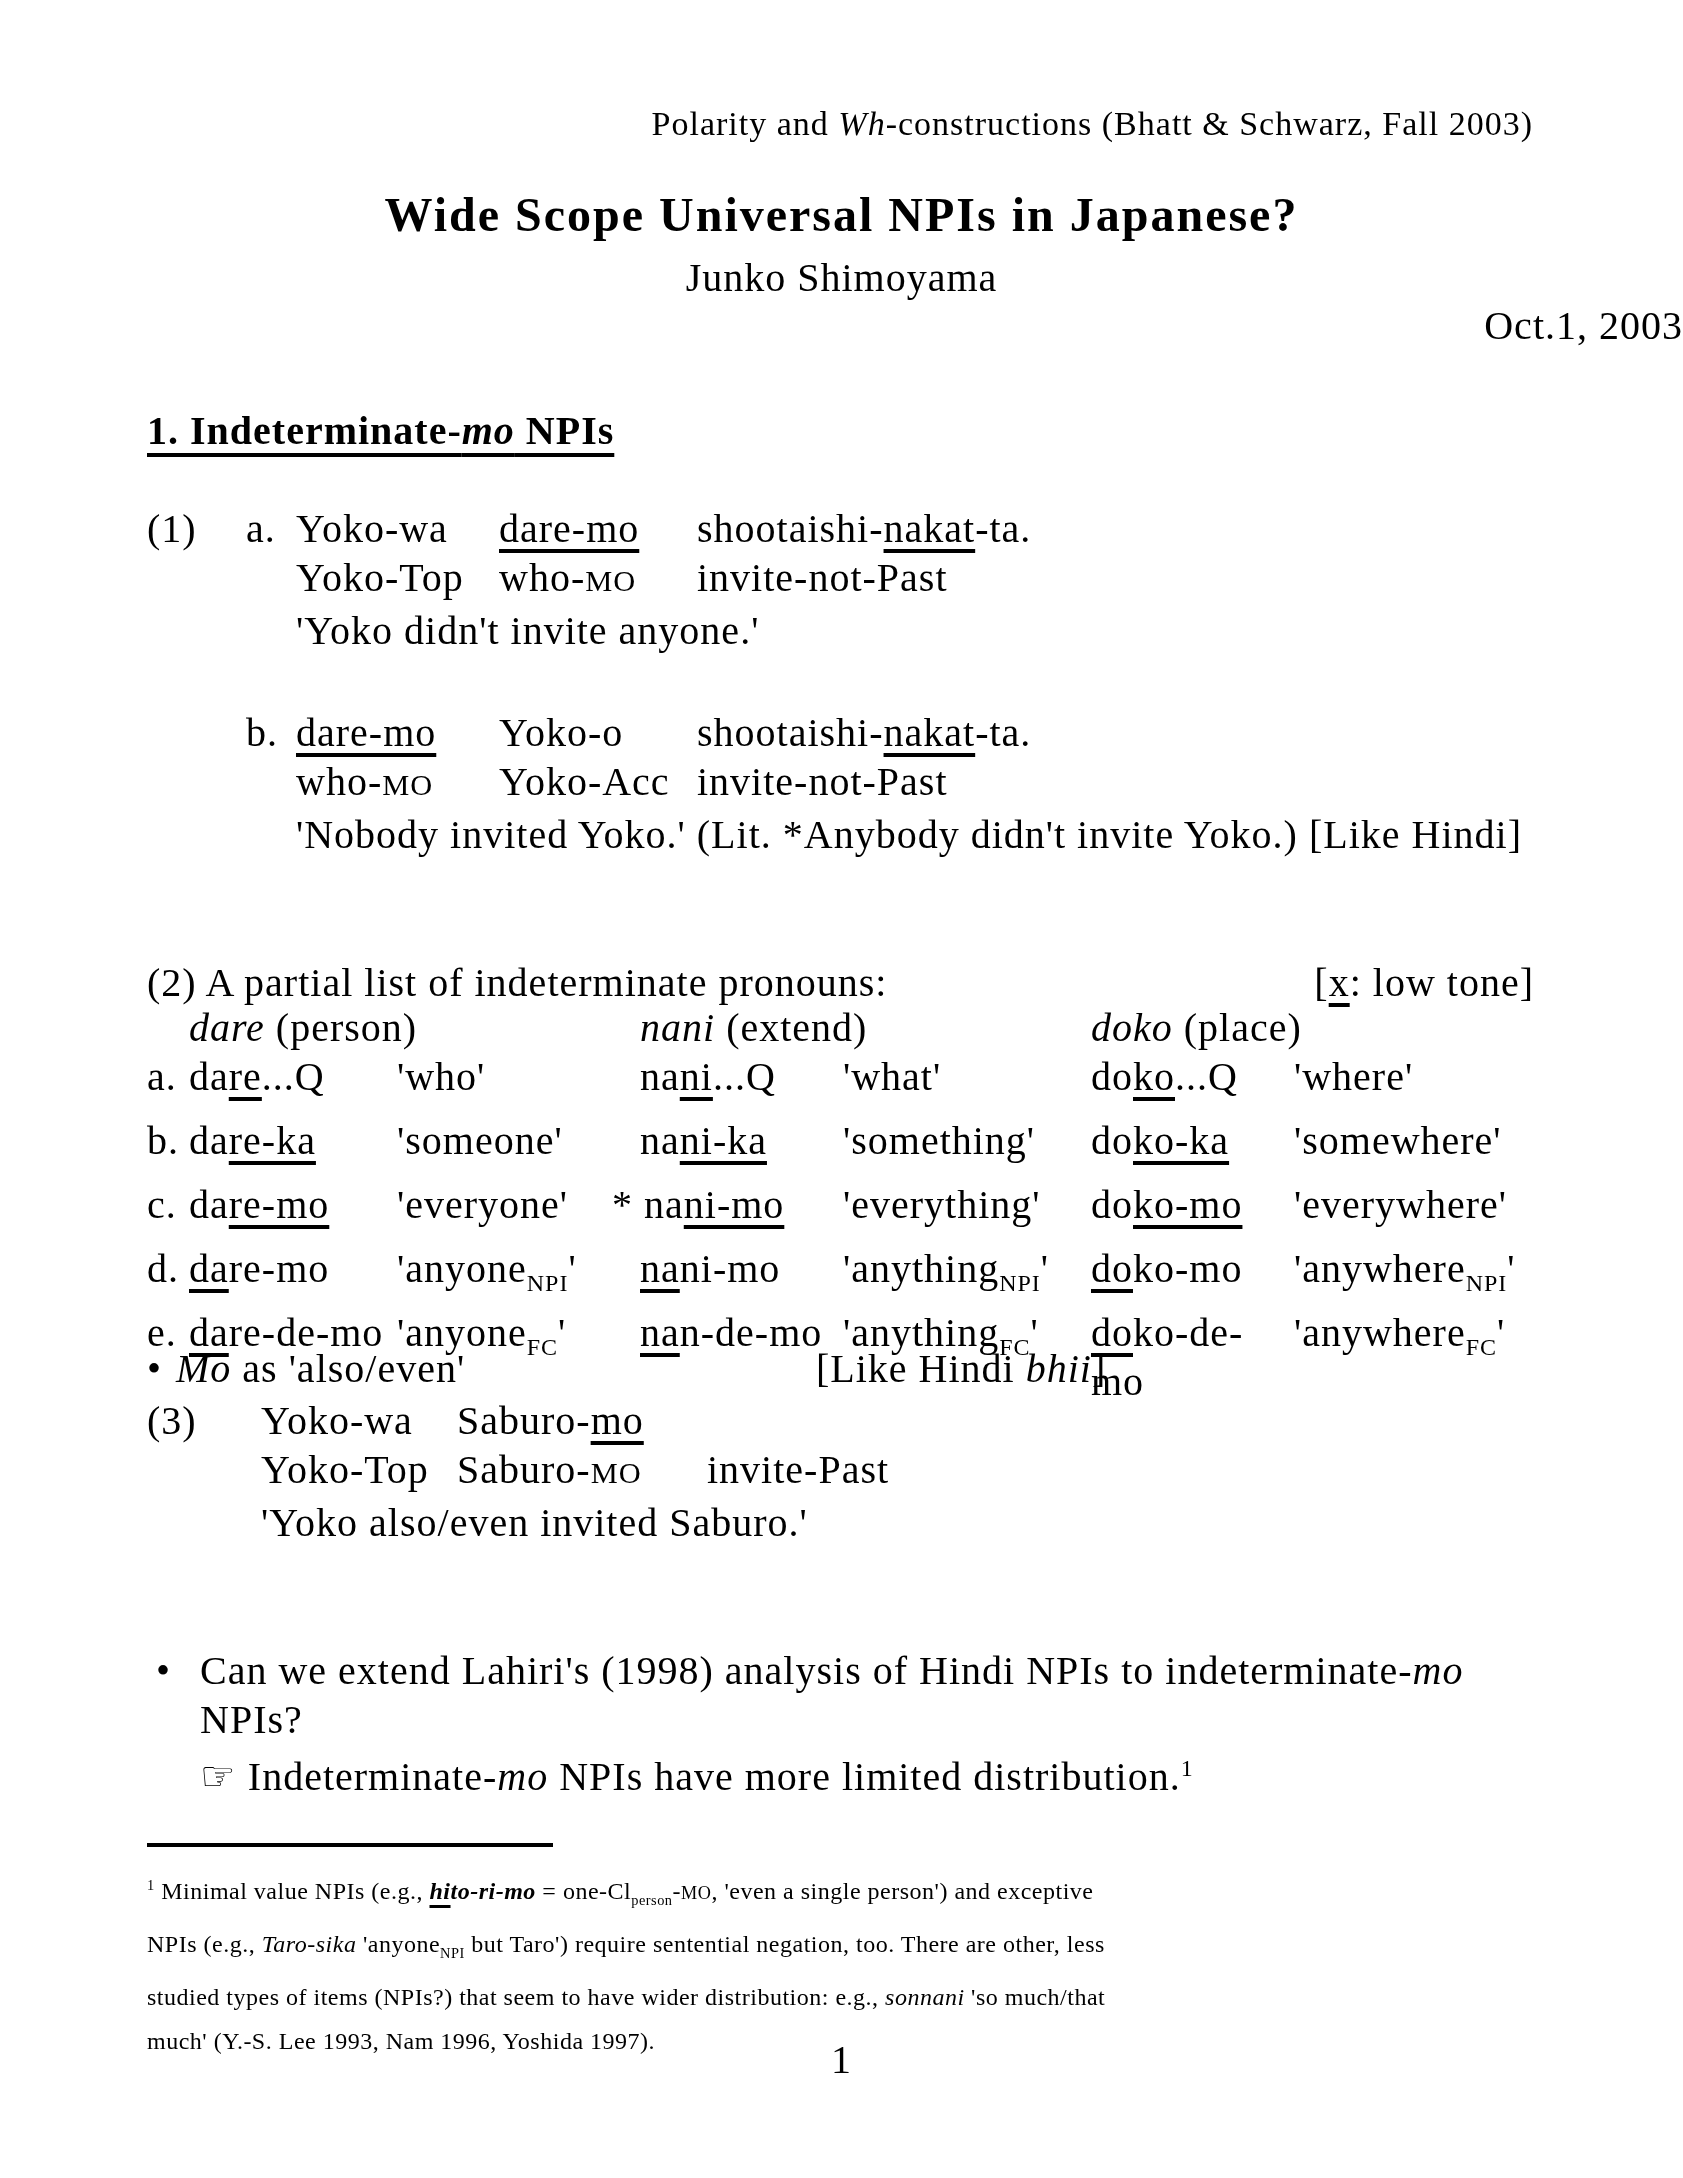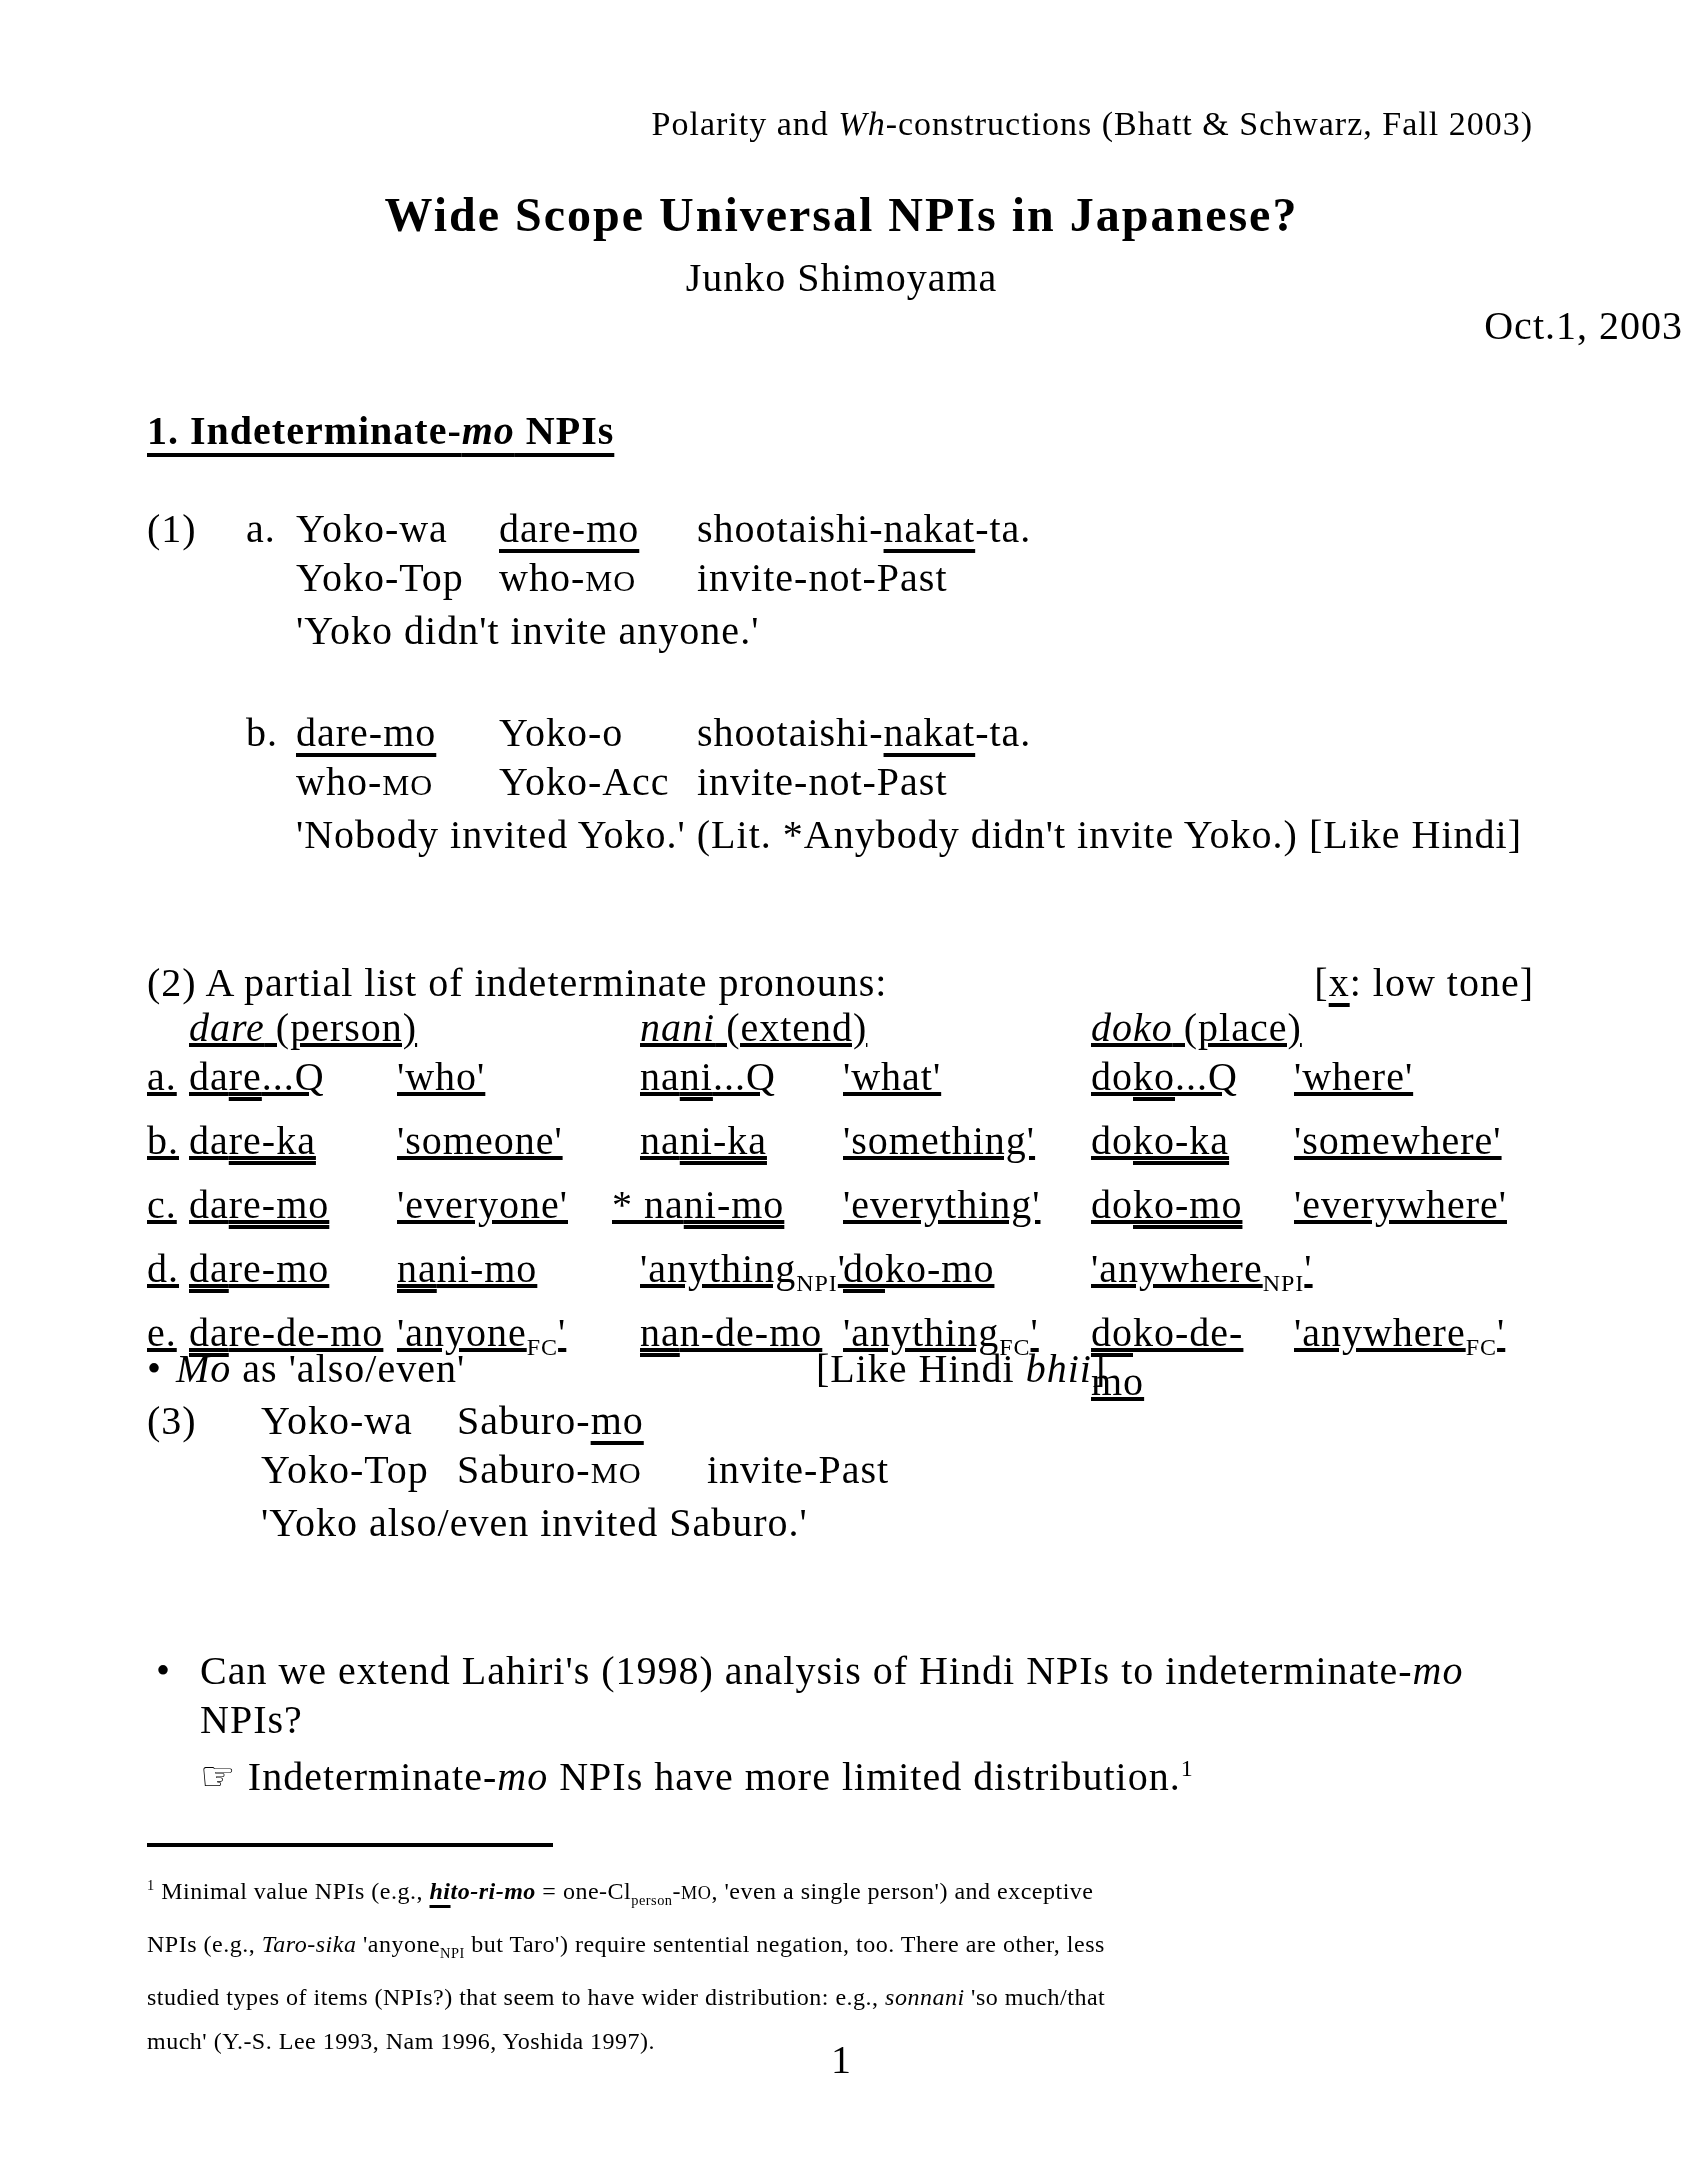--- a/index.html
+++ b/index.html
@@ -27,21 +27,21 @@
     text-decoration:underline;text-decoration-thickness:4px;text-underline-offset:9px;}
 
   .ex1a{top:504px;left:147px;right:149px;}
   .ex1b{top:708px;left:147px;right:149px;}
   .exline{display:grid;grid-template-columns:99px 50px 203px 198px 1fr;}
   .span3{grid-column:3/6;}
 
   .ex2intro{top:958px;left:147px;right:149px;display:flex;justify-content:space-between;}
 
   .ptable{top:1003px;left:147px;right:149px;}
-  .tline{display:grid;grid-template-columns:42px 208px 243px 203px 248px 203px 1fr;text-decoration:underline;}
+  .tline{display:grid;grid-template-columns:42px 208px 243px 203px 248px 203px 1fr;}
   .hsp1{grid-column:2/4;} .hsp2{grid-column:4/6;} .hsp3{grid-column:6/8;}
   .neg{text-indent:-28px;}
 
   .bmo{top:1344px;left:147px;right:149px;}
   .bm-left{display:inline-block;width:658px;}
   .bullet-glyph{margin-right:14px;}
 
   .ex3{top:1396px;left:147px;right:149px;}
   .ex3line{display:grid;grid-template-columns:114px 196px 250px 1fr;}
   .ex3span{grid-column:2/5;}
@@ -157,20 +157,21 @@
       <span><span>'everyone'</span><span class="sub"></span><span></span></span>
       <span class="neg"><span>* na</span><span class="u">ni-mo</span><span></span></span>
       <span><span>'everything'</span><span class="sub"></span><span></span></span>
       <span><span>do</span><span class="u">ko-mo</span><span></span></span>
       <span><span>'everywhere'</span><span class="sub"></span><span></span></span>
     </div>
 
     <div class="tline">
       <span>d.</span>
       <span><span></span><span class="u">da</span><span>re-mo</span></span>
+      <span><span>'anyone</span><span class="sub">NPI</span><span>'</span></span>
       <span><span></span><span class="u">na</span><span>ni-mo</span></span>
       <span><span>'anything</span><span class="sub">NPI</span><span>'</span></span>
       <span><span></span><span class="u">do</span><span>ko-mo</span></span>
       <span><span>'anywhere</span><span class="sub">NPI</span><span>'</span></span>
     </div>
 
     <div class="tline">
       <span>e.</span>
       <span><span></span><span class="u">da</span><span>re-de-mo</span></span>
       <span><span>'anyone</span><span class="sub">FC</span><span>'</span></span>

